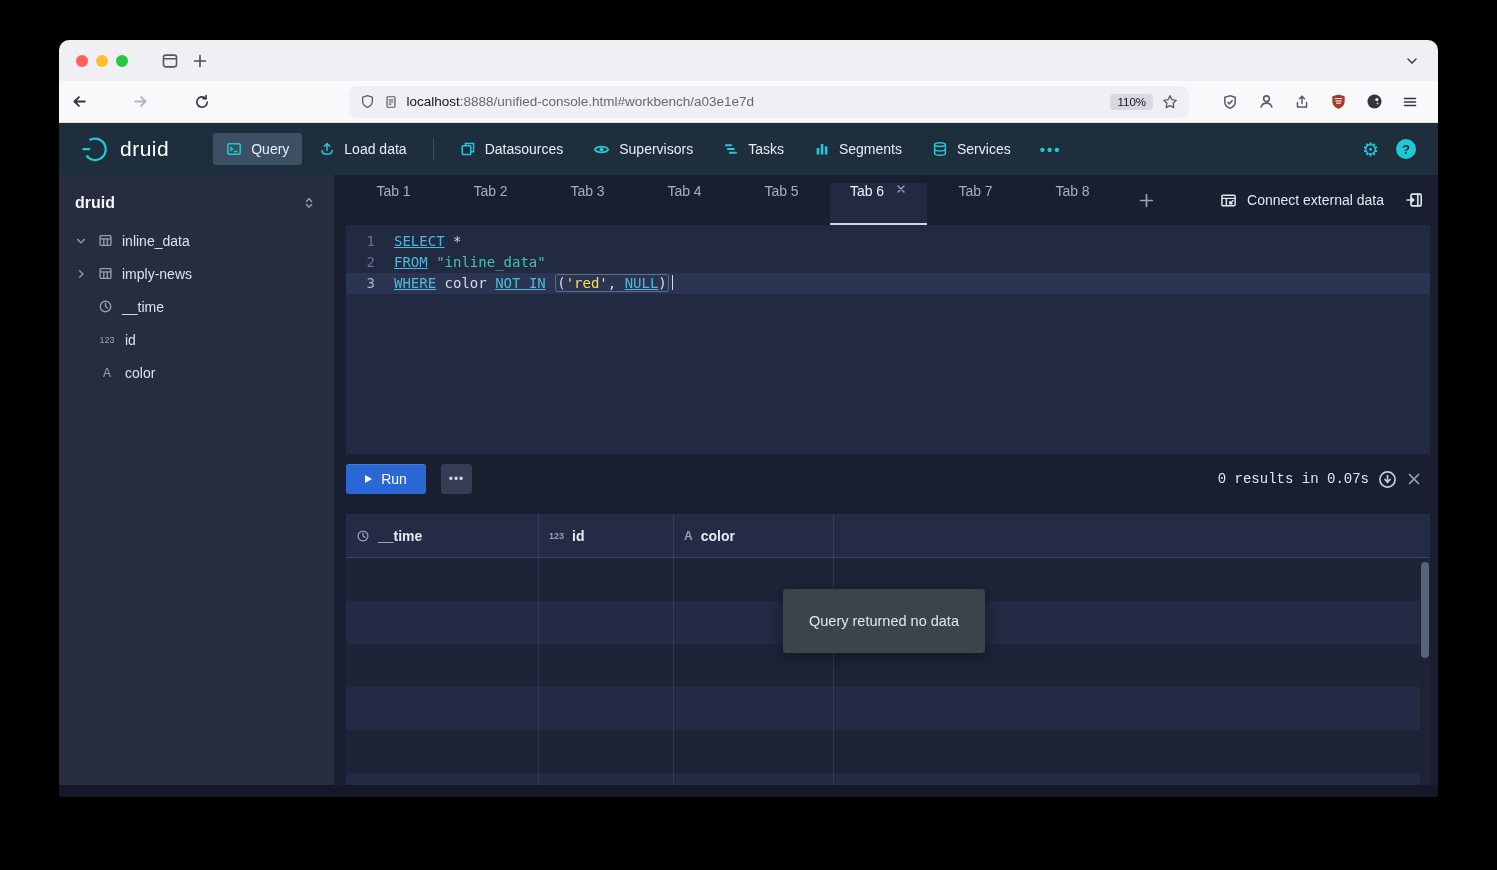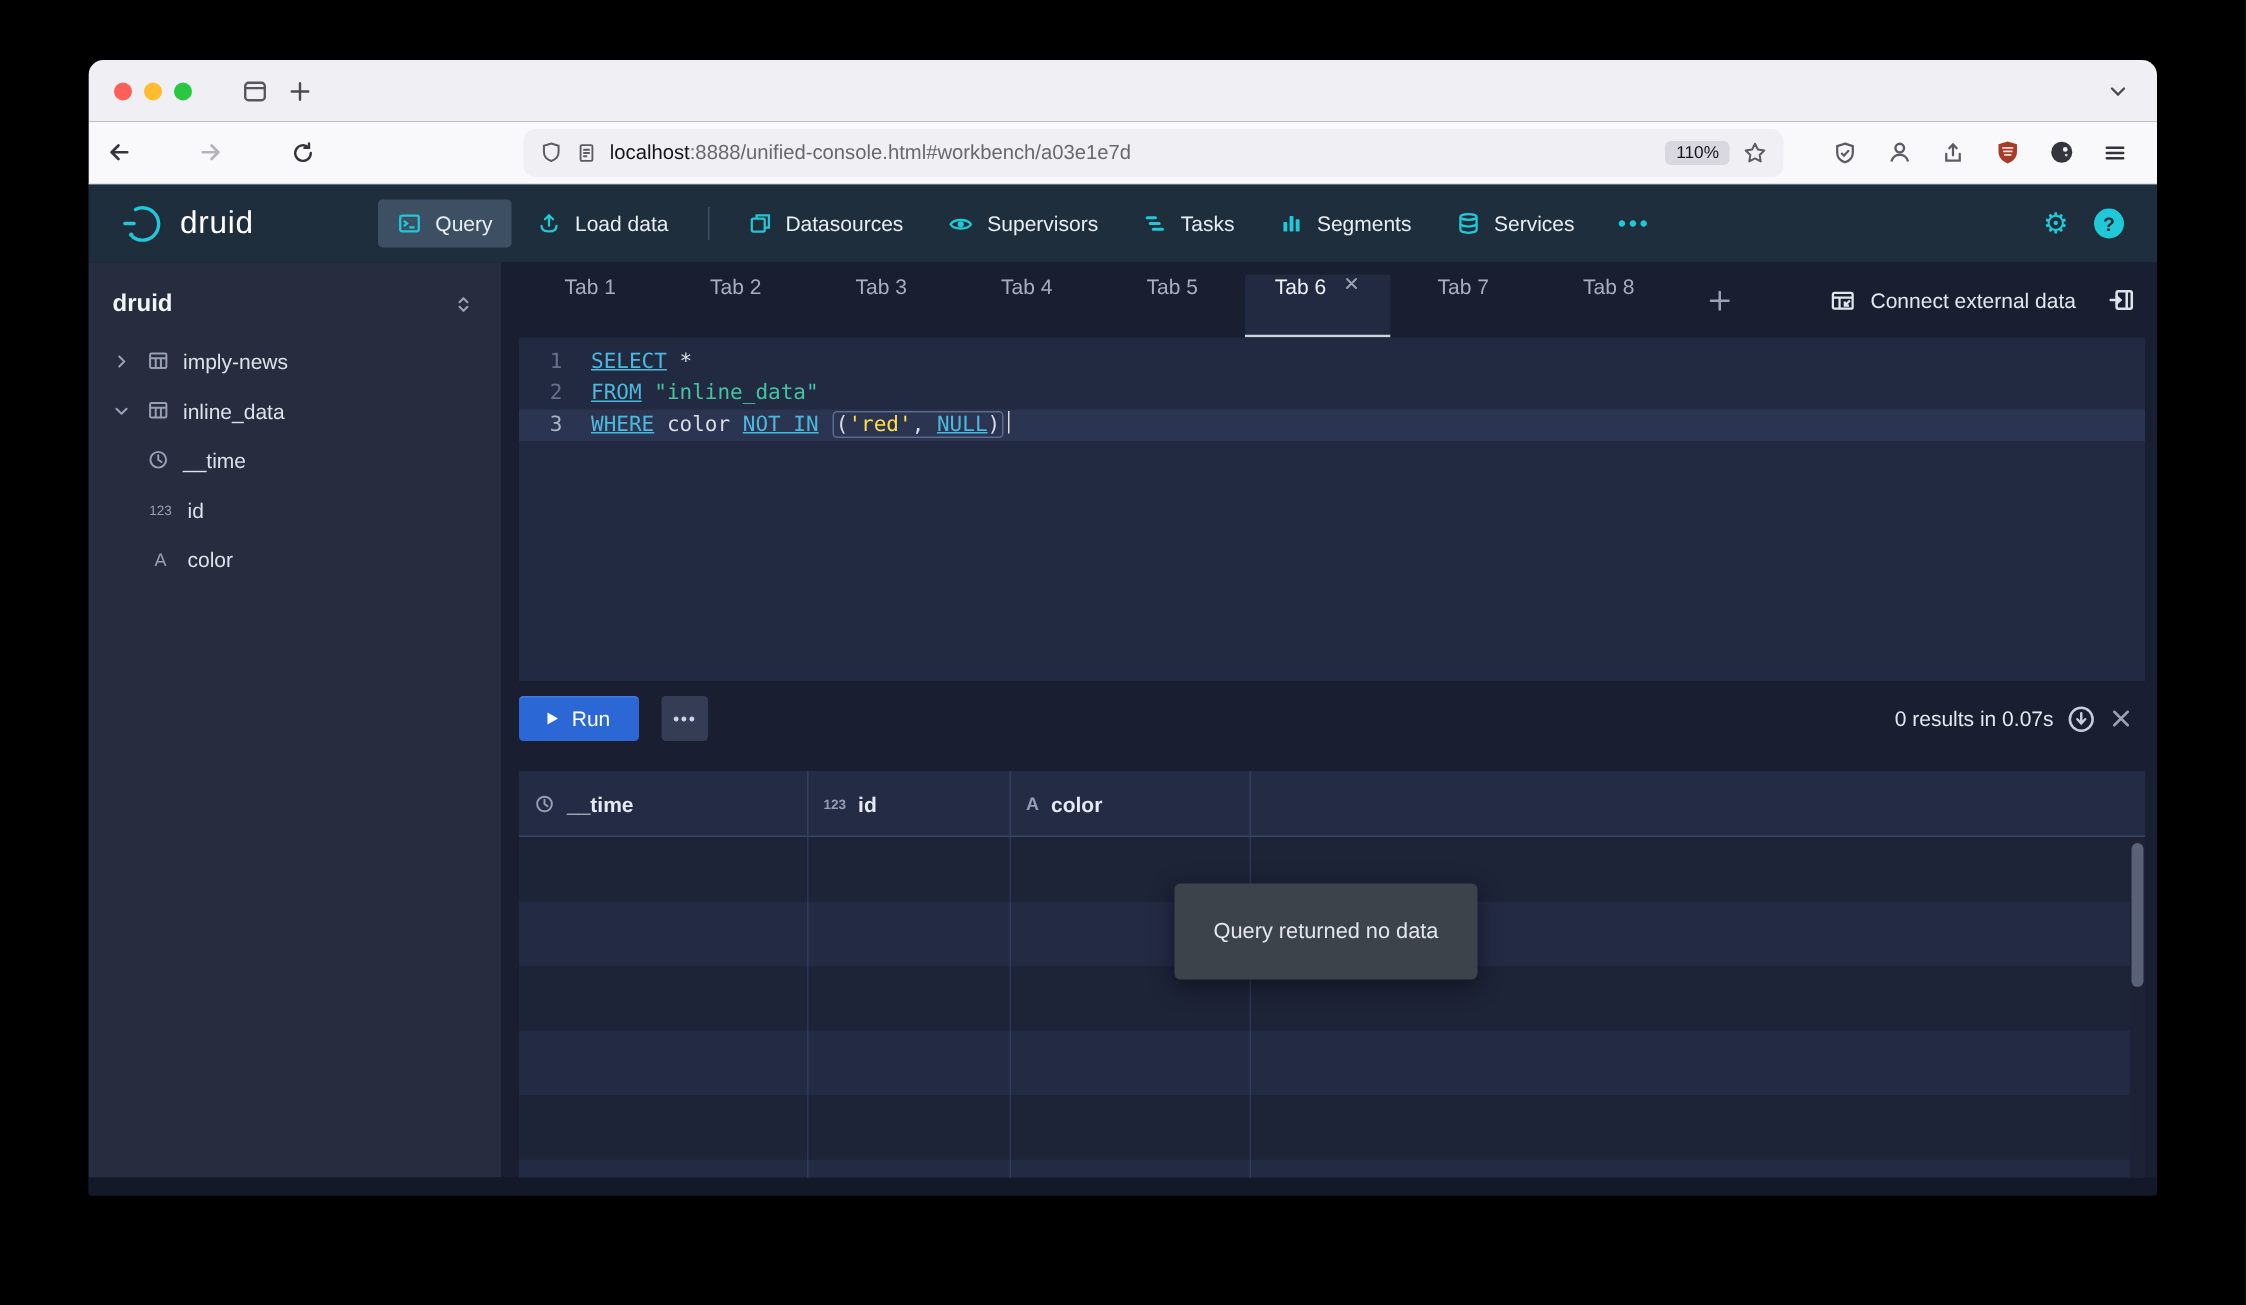--- a/index.html
+++ b/index.html
@@ -29,21 +29,21 @@
   .urlrest { color:#69686f; }
   .zoom { background:#d9d8e0; border-radius:4px; padding:2px 7px; font-size:11.5px; color:#15141a; }
   .nav-right { margin-left:auto; display:flex; gap:8px; padding-right:14px; align-items:center; }
 
   
   .appheader { flex:0 0 52px; background:#1f2e3c; display:flex; align-items:center; }
   .brand { display:flex; align-items:center; gap:10px; padding-left:21px; }
   .brand-text { color:#fff; font-size:21px; letter-spacing:.5px; }
   .appnav { display:flex; align-items:center; margin-left:44px; gap:4px; }
   .anav { display:flex; align-items:center; gap:9px; height:32px; padding:0 13px; border-radius:3px; color:#e8edf3; font-size:14px; white-space:nowrap; }
-  .anav.active { background:#3d5063;margin-left:39px; }
+  .anav.active { background:#3d5063; }
   .hdivider { width:1px; height:22px; background:#3c4f60; margin:0 9px; }
   .amore { color:#1fc9d7; padding:0 12px; font-size:15px; letter-spacing:2px; font-weight:700; }
   .appheader-right { margin-left:auto; display:flex; gap:17px; padding-right:22px; align-items:center; }
   .gear { color:#1fc9d7; font-size:19px; line-height:1; }
   .helpdot { width:20px; height:20px; border-radius:10px; background:#1fc9d7; color:#1d2936; font-weight:700; font-size:13px; display:flex; align-items:center; justify-content:center; }
 
   
   .appbody { flex:1; display:flex; min-height:0; }
   .sidebar { flex:0 0 275px; background:#272c3f; padding-top:13px; }
   .sb-head { display:flex; align-items:center; padding:6px 18px 12px 16px; }
@@ -81,21 +81,21 @@
   .paren { border:1px solid #5d6a8c; border-radius:3px; padding:0 1px; margin:0 1px; }
   .cursor { display:inline-block; width:1px; height:15px; background:#d7dce6; margin-left:2px; vertical-align:-2px; }
 
   
   .runbar { margin:7px 8px 0 12px; height:36px; display:flex; align-items:center; }
   .run-btn { width:80px; height:30px; background:#2c68d5; border-radius:3px; color:#fff; font-size:14px; display:flex; align-items:center; justify-content:center; gap:9px; box-shadow:inset 0 1px 0 rgba(255,255,255,.12); }
   .run-play { width:0; height:0; border-left:7px solid #fff; border-top:4.5px solid transparent; border-bottom:4.5px solid transparent; }
   .engine-btn { margin-left:11px; height:30px; background:#353d55; border-radius:3px; color:#ccd3e0; font-size:14px; display:flex; align-items:center; padding:0 13px; gap:10px; }
   .caret { color:#97a0b3; font-size:10px; }
   .more-btn { margin-left:15px; width:31px; height:30px; background:#353d55; border-radius:3px; color:#ccd3e0; display:flex; align-items:center; justify-content:center; font-size:12px; letter-spacing:1px; }
-  .run-right { margin-left:auto; display:flex; align-items:center; gap:9px; padding-right:8px; }
+  .run-right { margin-left:auto; display:flex; align-items:center; gap:9px; padding-right:8px;font-family:Liberation Mono, monospace; }
   .status { color:#e2e6ee; font-size:14px; font-weight:500; }
   .dl-icon { color:#c6ccd9; display:flex; }
   .close-results { color:#9aa3b2; display:flex; }
 
   
   .rtable { margin:17px 8px 0 12px; height:271px; position:relative; overflow:hidden; }
   .thead { height:44px; display:flex; background:#242c45; border-bottom:1px solid #3a4462; }
   .th { display:flex; align-items:center; gap:8px; padding-left:10px; color:#e6eaf2; font-weight:700; font-size:14px; border-right:1px solid #343e5e; }
   .c1 { width:193px; } .c2 { width:135px; } .c3 { width:160px; } .c4 { flex:1; border-right:none !important; }
   .ticon { color:#959db0; display:flex; }
@@ -307,44 +307,44 @@
         <span class="sb-title">druid</span>
         <span class="sb-sort">
           <svg width="14" height="14" viewBox="0 0 16 16" fill="none" stroke="currentColor" stroke-width="1.6" stroke-linecap="round" stroke-linejoin="round">
               <path d="M5 6.2 L8 3.2 L11 6.2 M5 9.8 L8 12.8 L11 9.8"></path>
             </svg>
         </span>
       </div>
       <div class="sbrow">
         <span class="sb-chev">
           <svg width="12" height="12" viewBox="0 0 16 16" fill="none" stroke="currentColor" stroke-width="1.8" stroke-linecap="round" stroke-linejoin="round">
-              <path d="M6 3.5 L10.5 8 L6 12.5"></path>
+              <path d="M3.5 6 L8 10.5 L12.5 6"></path>
             </svg>
         </span>
         <span class="sb-ticon">
           <svg width="15" height="15" viewBox="0 0 16 16" fill="none" stroke="currentColor" stroke-width="1.4">
               <rect x="2.2" y="2.8" width="11.6" height="10.4" rx="1"></rect>
               <path d="M2.2 6.2 h11.6 M6.2 6.2 V13.2 M9.9 6.2 V13.2"></path>
             </svg>
         </span>
-        <span>imply-news</span>
+        <span>inline_data</span>
       </div>
       <div class="sbrow">
         <span class="sb-chev">
           <svg width="12" height="12" viewBox="0 0 16 16" fill="none" stroke="currentColor" stroke-width="1.8" stroke-linecap="round" stroke-linejoin="round">
-              <path d="M3.5 6 L8 10.5 L12.5 6"></path>
+              <path d="M6 3.5 L10.5 8 L6 12.5"></path>
             </svg>
         </span>
         <span class="sb-ticon">
           <svg width="15" height="15" viewBox="0 0 16 16" fill="none" stroke="currentColor" stroke-width="1.4">
               <rect x="2.2" y="2.8" width="11.6" height="10.4" rx="1"></rect>
               <path d="M2.2 6.2 h11.6 M6.2 6.2 V13.2 M9.9 6.2 V13.2"></path>
             </svg>
         </span>
-        <span>inline_data</span>
+        <span>imply-news</span>
       </div>
       <div class="sbrow child">
         <span class="sb-ticon">
           <svg width="15" height="15" viewBox="0 0 16 16" fill="none" stroke="currentColor" stroke-width="1.4" stroke-linecap="round">
               <circle cx="8" cy="8" r="5.6"></circle>
               <path d="M8 4.8 V8 L10.3 9.6"></path>
             </svg>
         </span>
         <span>__time</span>
       </div>

